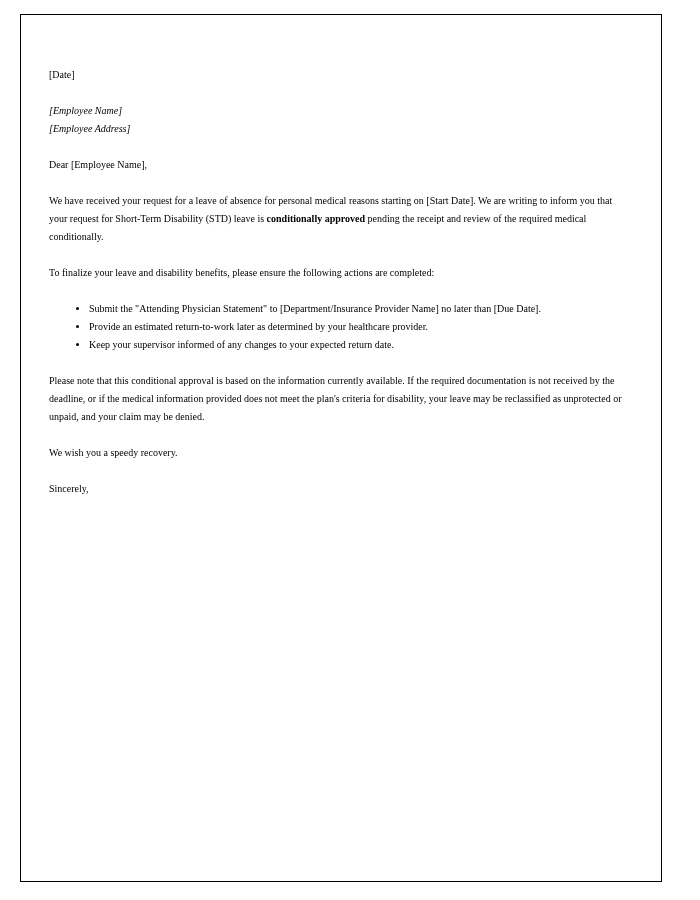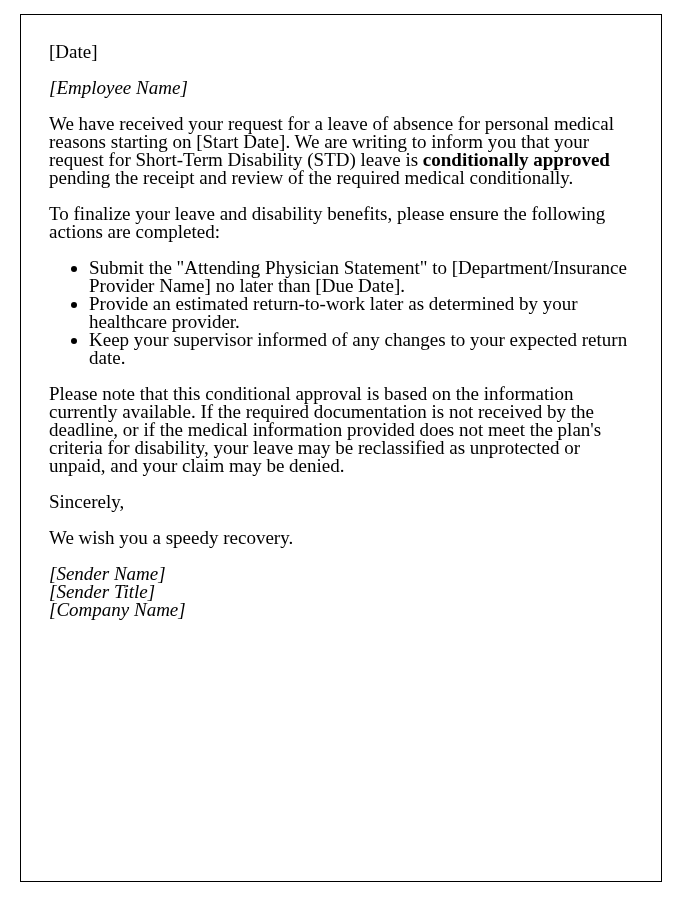--- a/index.html
+++ b/index.html
@@ -18,22 +18,23 @@
     position: absolute;
     left: 20px;
     top: 14px;
     width: 584px;
     height: 808px;
     border: 1px solid #000000;
     padding: 28px 28px 30px 28px;
     background: #ffffff;
   }
   .letter {
-    font-size: 19px;
+    font-size: 10px;
     line-height: 18px;
+    margin-top: 23px;
   }
   .para {
     margin: 0 0 18px 0;
   }
   .line {
     margin: 0;
     font-style: italic;
   }
   ul.bullet-list {
     margin: 0 0 18px 0;
@@ -51,41 +52,38 @@
 </head>
 <body>
 
 <div class="page">
   <div class="letter">
 
     <p class="para">[Date]</p>
 
     <div class="para">
       <div class="line">[Employee Name]</div>
+      <div class="line">[Employee Address]</div>
     </div>
 
 
+    <p class="para">Dear [Employee Name],</p>
 
     <p class="para"><span>We have received your request for a leave of absence for personal medical reasons starting on [Start Date]. We are writing to inform you that your request for Short-Term Disability (STD) leave is </span><strong>conditionally approved</strong><span> pending the receipt and review of the required medical conditionally.</span></p>
 
     <p class="para">To finalize your leave and disability benefits, please ensure the following actions are completed:</p>
 
     <ul class="bullet-list">
       <li>Submit the "Attending Physician Statement" to [Department/Insurance Provider Name] no later than [Due Date].</li>
       <li>Provide an estimated return-to-work later as determined by your healthcare provider.</li>
       <li>Keep your supervisor informed of any changes to your expected return date.</li>
     </ul>
 
     <p class="para">Please note that this conditional approval is based on the information currently available. If the required documentation is not received by the deadline, or if the medical information provided does not meet the plan's criteria for disability, your leave may be reclassified as unprotected or unpaid, and your claim may be denied.</p>
 
 
+    <p class="para">We wish you a speedy recovery.</p>
+
     <p class="para">Sincerely,</p>
 
-    <p class="para">We wish you a speedy recovery.</p>
-
-    <div class="para">
-      <div class="line">[Sender Name]</div>
-      <div class="line">[Sender Title]</div>
-      <div class="line">[Company Name]</div>
-    </div>
 
   </div>
 </div>
 
 </body></html>

